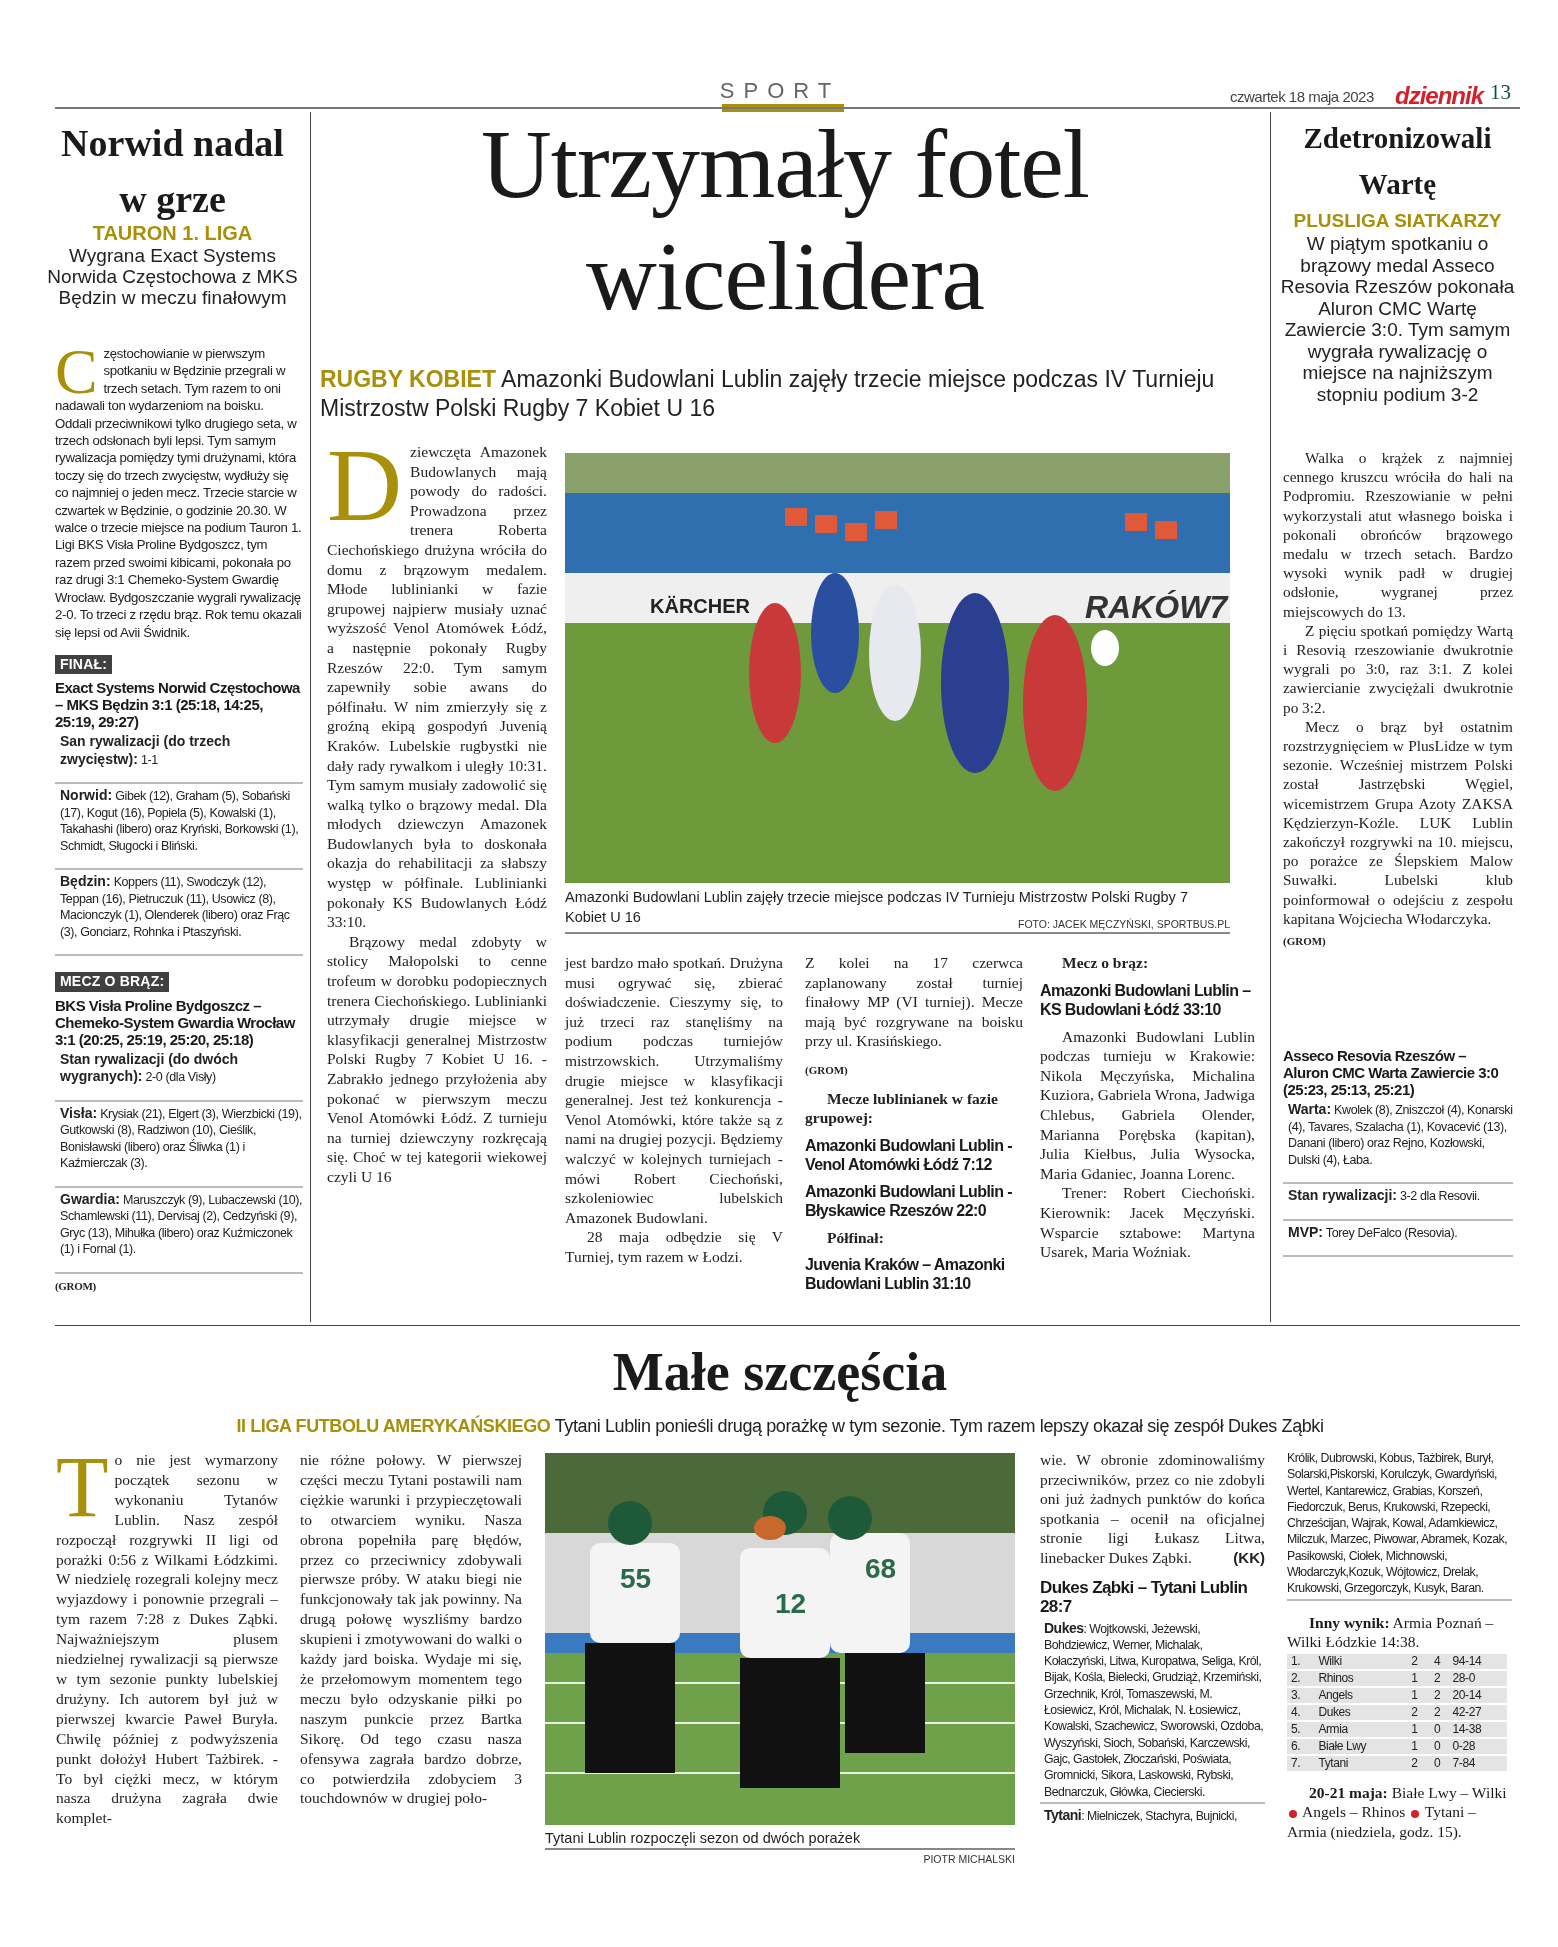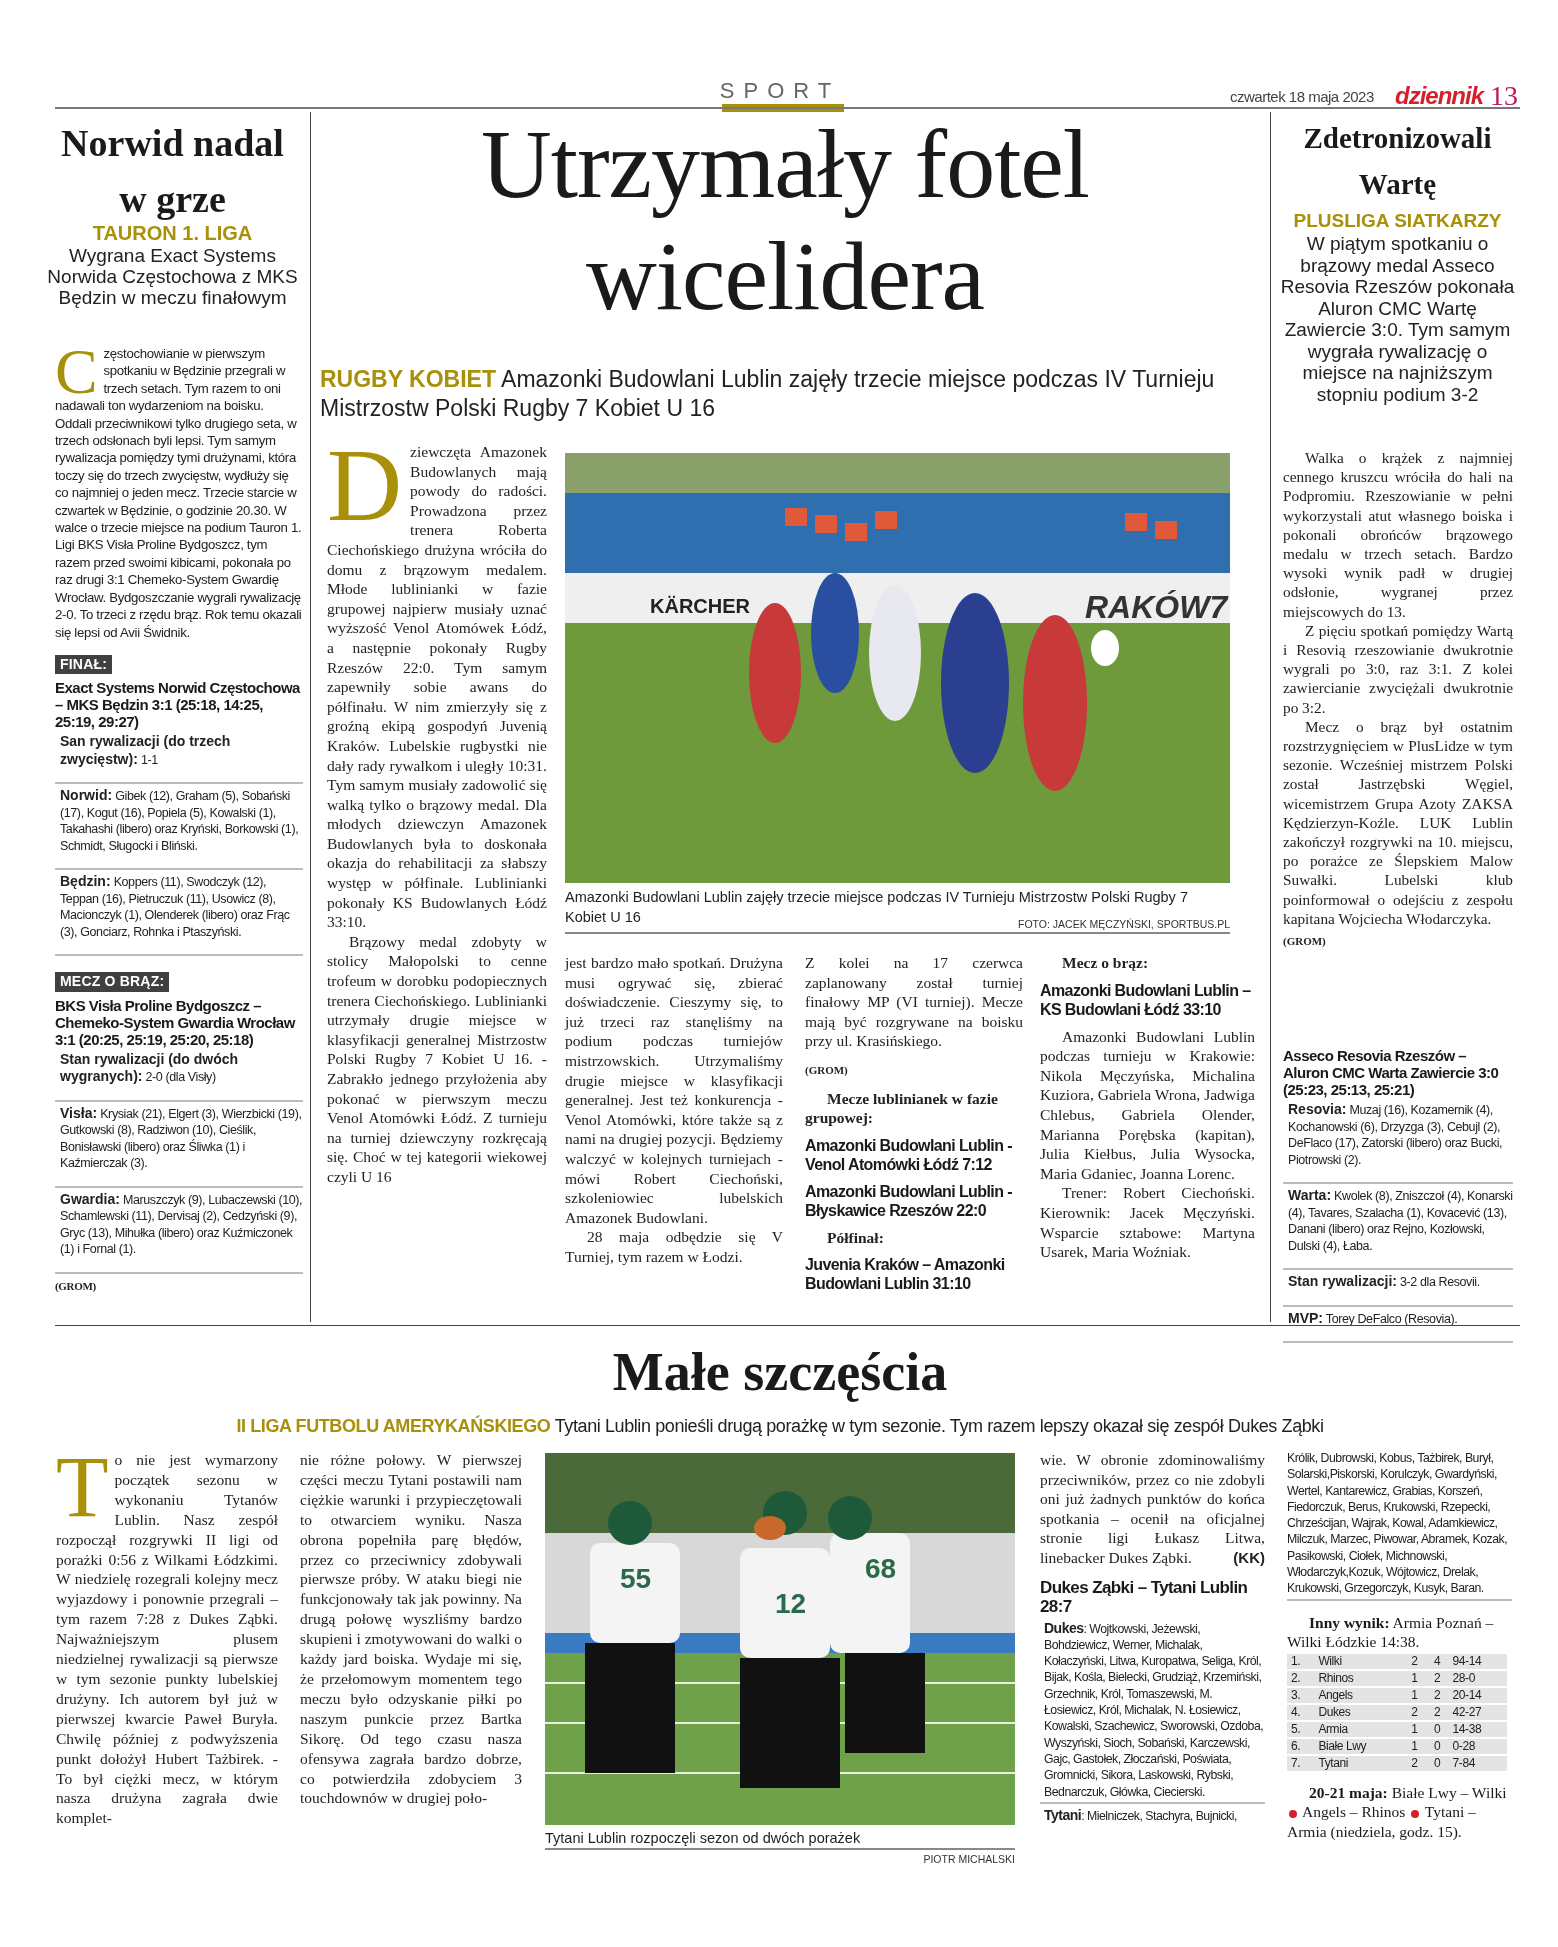--- a/index.html
+++ b/index.html
@@ -6,21 +6,21 @@
 body{width:1558px;height:1947px;background:#fff;color:#1a1a1a;font-family:"DejaVu Serif",serif;position:relative;overflow:hidden}
 .abs{position:absolute}
 .sans{font-family:"Liberation Sans",sans-serif}
 .serif{font-family:"Liberation Serif",serif}
 
 #hdr-line{left:55px;top:107px;width:1465px;height:2px;background:#777}
 #sport-label{left:700px;top:78px;width:160px;text-align:center;font-family:"Liberation Sans",sans-serif;font-size:22px;letter-spacing:9px;color:#666;font-weight:300}
 #sport-bar{left:722px;top:104px;width:122px;height:8px;background:#a8900a}
 #date{left:1230px;top:88px;font-family:"Liberation Sans",sans-serif;font-size:15px;color:#444;letter-spacing:-0.5px}
 #logo{left:1395px;top:82px;font-family:"Liberation Sans",sans-serif;font-weight:bold;font-size:24px;color:#d4202a;letter-spacing:-1px;font-style:italic}
-#pagenum{left:1490px;top:80px;font-family:"Liberation Serif",serif;font-size:28px;color:#be185d}
+#pagenum{left:1490px;top:80px;font-family:"Liberation Serif",serif;font-size:21px;color:#14532d}
 
 .vrule{width:1px;background:#444}
 
 #l-title{left:45px;top:115px;width:255px;text-align:center;font-family:"Liberation Serif",serif;font-weight:bold;font-size:38px;line-height:56px;color:#1a1a1a}
 #l-kicker{left:45px;top:222px;width:255px;text-align:center;font-family:"Liberation Sans",sans-serif;font-weight:bold;font-size:20px;color:#a8900a}
 #l-deck{left:45px;top:245px;width:255px;text-align:center;font-family:"Liberation Sans",sans-serif;font-size:19px;line-height:21px;color:#222;font-weight:300}
 #l-body{left:55px;top:345px;width:248px;font-family:"Liberation Sans",sans-serif;font-size:13.2px;line-height:17.4px;color:#222;letter-spacing:-0.3px}
 .dropcap-s{float:left;font-family:"Liberation Serif",serif;font-size:64px;line-height:50px;color:#a8900a;margin:2px 6px 0 0}
 .tag{display:inline-block;background:#404040;color:#fff;font-family:"Liberation Sans",sans-serif;font-weight:bold;font-size:14px;padding:1px 5px;letter-spacing:0.2px}
 .box-title{font-family:"Liberation Sans",sans-serif;font-weight:bold;font-size:15px;line-height:17px;color:#1a1a1a;letter-spacing:-0.5px;margin-top:5px}
@@ -166,21 +166,20 @@
   <div class="abs" id="r-kicker">PLUSLIGA SIATKARZY</div>
   <div class="abs" id="r-deck">W piątym spotkaniu o brązowy medal Asseco Resovia Rzeszów pokonała Aluron CMC Wartę Zawiercie 3:0. Tym samym wygrała rywalizację o miejsce na najniższym stopniu podium 3-2</div>
   <div class="abs" id="r-body">
     <p class="ind">Walka o krążek z najmniej cennego kruszcu wróciła do hali na Podpromiu. Rzeszowianie w pełni wykorzystali atut własnego boiska i pokonali obrońców brązowego medalu w trzech setach. Bardzo wysoki wynik padł w drugiej odsłonie, wygranej przez miejscowych do 13.</p>
     <p class="ind">Z pięciu spotkań pomiędzy Wartą i Resovią rzeszowianie dwukrotnie wygrali po 3:0, raz 3:1. Z kolei zawiercianie zwyciężali dwukrotnie po 3:2.</p>
     <p class="ind">Mecz o brąz był ostatnim rozstrzygnięciem w PlusLidze w tym sezonie. Wcześniej mistrzem Polski został Jastrzębski Węgiel, wicemistrzem Grupa Azoty ZAKSA Kędzierzyn-Koźle. LUK Lublin zakończył rozgrywki na 10. miejscu, po porażce ze Ślepskiem Malow Suwałki. Lubelski klub poinformował o odejściu z zespołu kapitana Wojciecha Włodarczyka.</p>
     <div class="credit">(GROM)</div>
   </div>
   <div class="abs" id="r-box">
     <div class="box-title">Asseco Resovia Rzeszów – Aluron CMC Warta Zawiercie 3:0 (25:23, 25:13, 25:21)</div>
-    <div class="box-line"><b>Resovia:</b><span> Muzaj (16), Kozamernik (4), Kochanowski (6), Drzyzga (3), Cebujl (2), DeFlaco (17), Zatorski (libero) oraz Bucki, Piotrowski (2).</span></div>
     <div class="box-line"><b>Warta:</b><span> Kwolek (8), Zniszczoł (4), Konarski (4), Tavares, Szalacha (1), Kovacević (13), Danani (libero) oraz Rejno, Kozłowski, Dulski (4), Łaba.</span></div>
     <div class="box-line"><b>Stan rywalizacji:</b><span> 3-2 dla Resovii.</span></div>
     <div class="box-line"><b>MVP:</b><span> Torey DeFalco (Resovia).</span></div>
   </div>
 </div>
 
 <div class="abs" id="sep"></div>
 
 <div>
   <div class="abs" id="b-title">Małe szczęścia</div>

